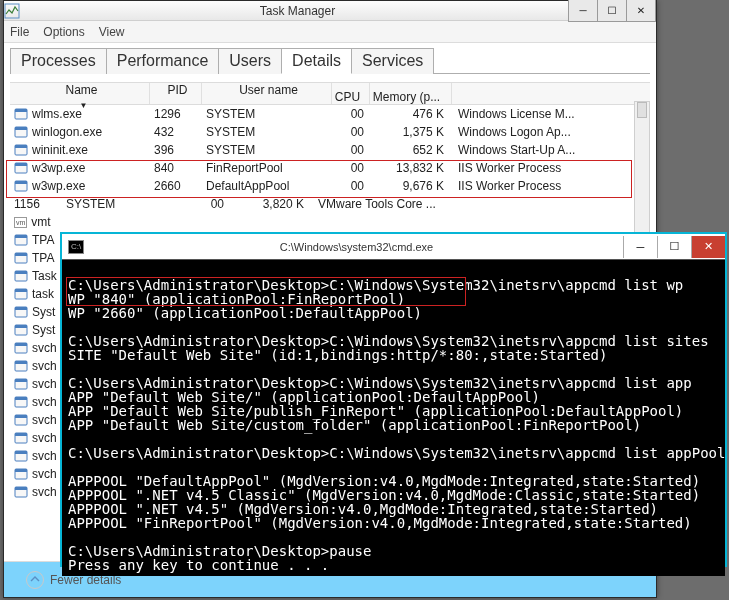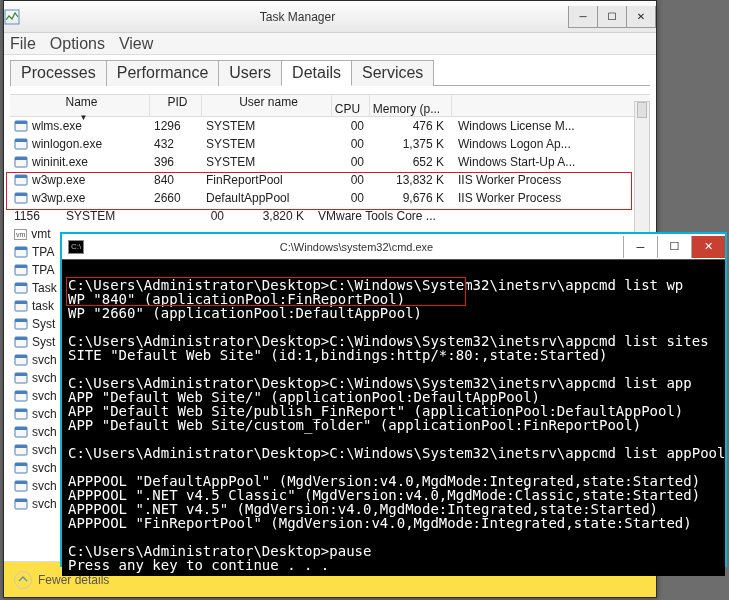--- a/index.html
+++ b/index.html
@@ -13,21 +13,21 @@
     position: relative;
     overflow: hidden;
   }
   .window {
     position: absolute;
     border: 1px solid #2a2a2a;
     background: #fff;
     box-shadow: 0 0 6px rgba(0,0,0,.4);
   }
   .titlebar {
-    height: 32px;
+    height: 20px;
     background: linear-gradient(#fdfdfd,#e8e8e8);
     border-bottom: 1px solid #cfcfcf;
     display: flex;
     align-items: center;
     position: relative;
   }
   .titlebar .icon {
     width: 16px; height: 16px; margin-right: 6px;
   }
   .titlebar .title {
@@ -53,21 +53,21 @@
     background: #e9e9e9;
   }
   .winbtns div.close { color: #222; }
   .menubar {
     height: 22px;
     background: #f5f5f5;
     display: flex;
     align-items: center;
     padding: 0 6px;
     gap: 14px;
-    font-size: 16px;
+    font-size: 12px;
     color: #444;
     border-bottom: 1px solid #dcdcdc;
   }
   .tabbar {
     display: flex;
     padding: 4px 6px 0 6px;
     background: #fff;
   }
   .tab {
     border: 1px solid #aeaeae;
@@ -130,22 +130,22 @@
     border: 1.5px solid #cc2222;
     pointer-events: none;
   }
   .statusbar {
     position: absolute;
     bottom: 0; left: 0; right: 0;
     height: 36px;
     border-top: 1px solid #dcdcdc;
     display: flex;
     align-items: center;
-    padding: 0 10px;
-    background:#fde047;
+    padding: 0 22px;
+    background:#7dd3fc;
   }
   .fewer {
     display:flex; align-items:center; gap:6px; color:#555;
     border:1px solid #c9c9c9; border-radius:50%;
     width:18px; height:18px; justify-content:center;
   }
   .fewer-label { margin-left:6px; color:#555; }
   .scrollbar-v {
     position:absolute; right:6px; top:100px; bottom:40px; width:16px;
     background:#f0f0f0; border:1px solid #cfcfcf;

